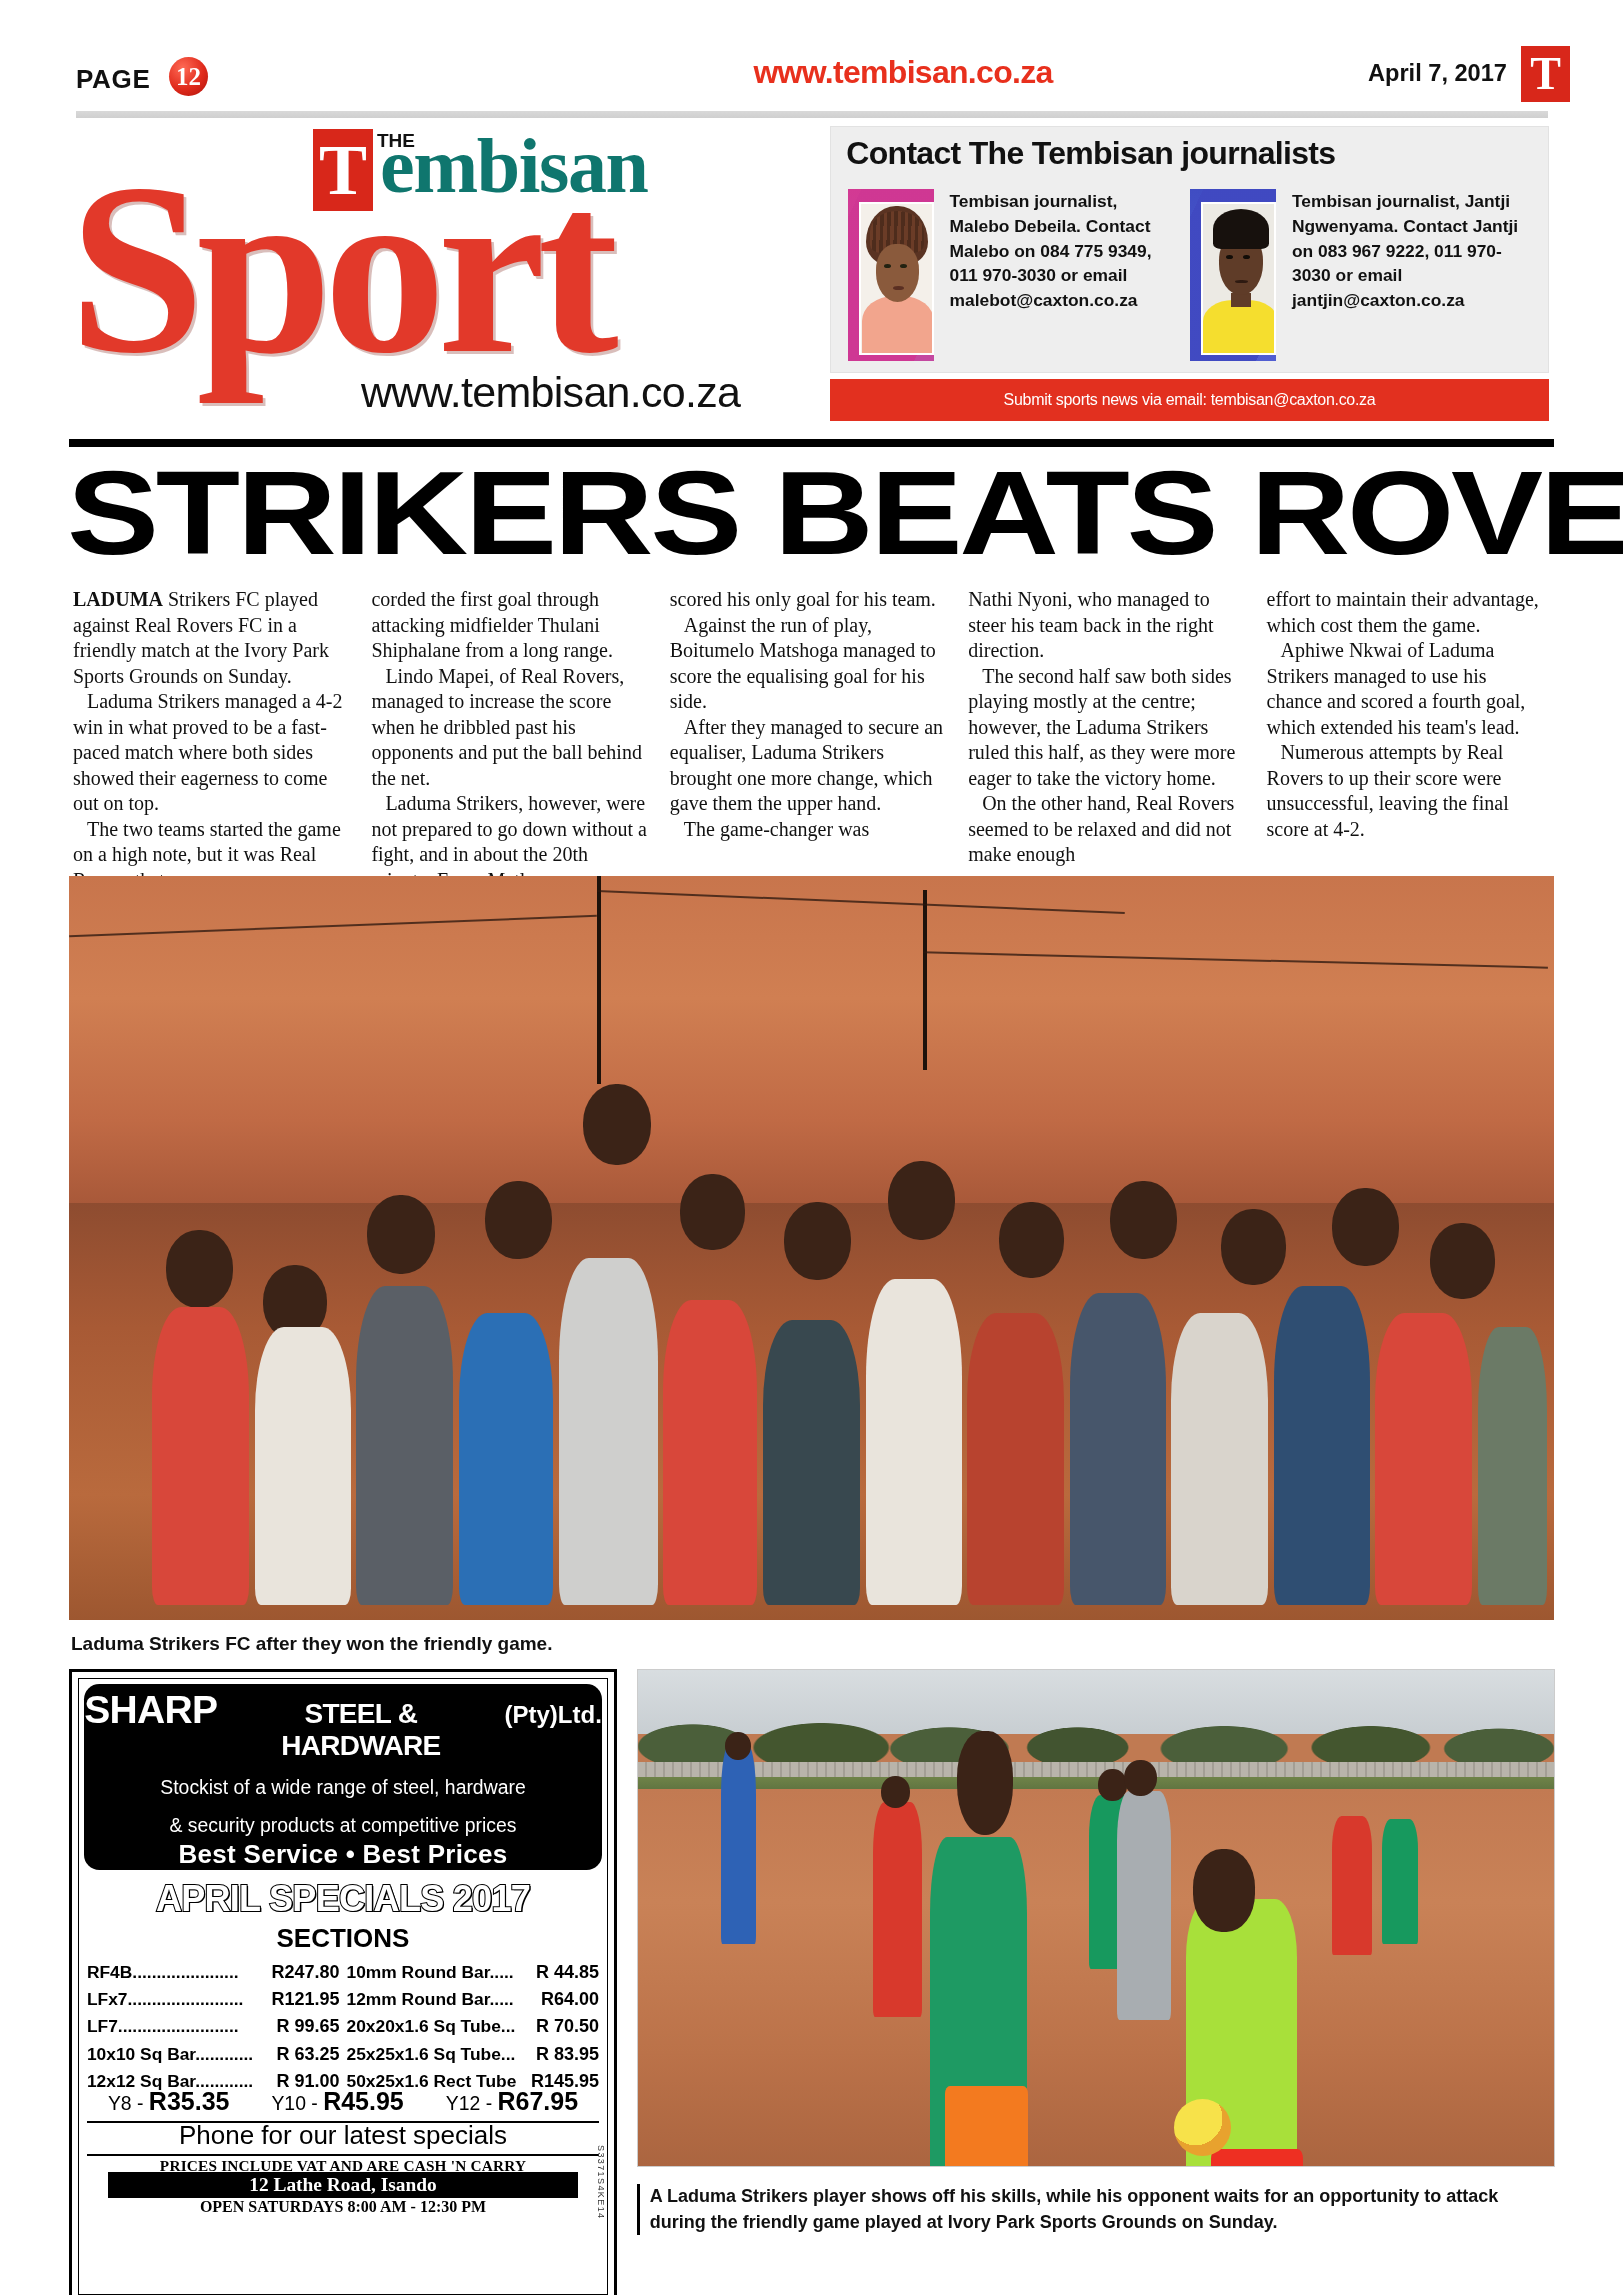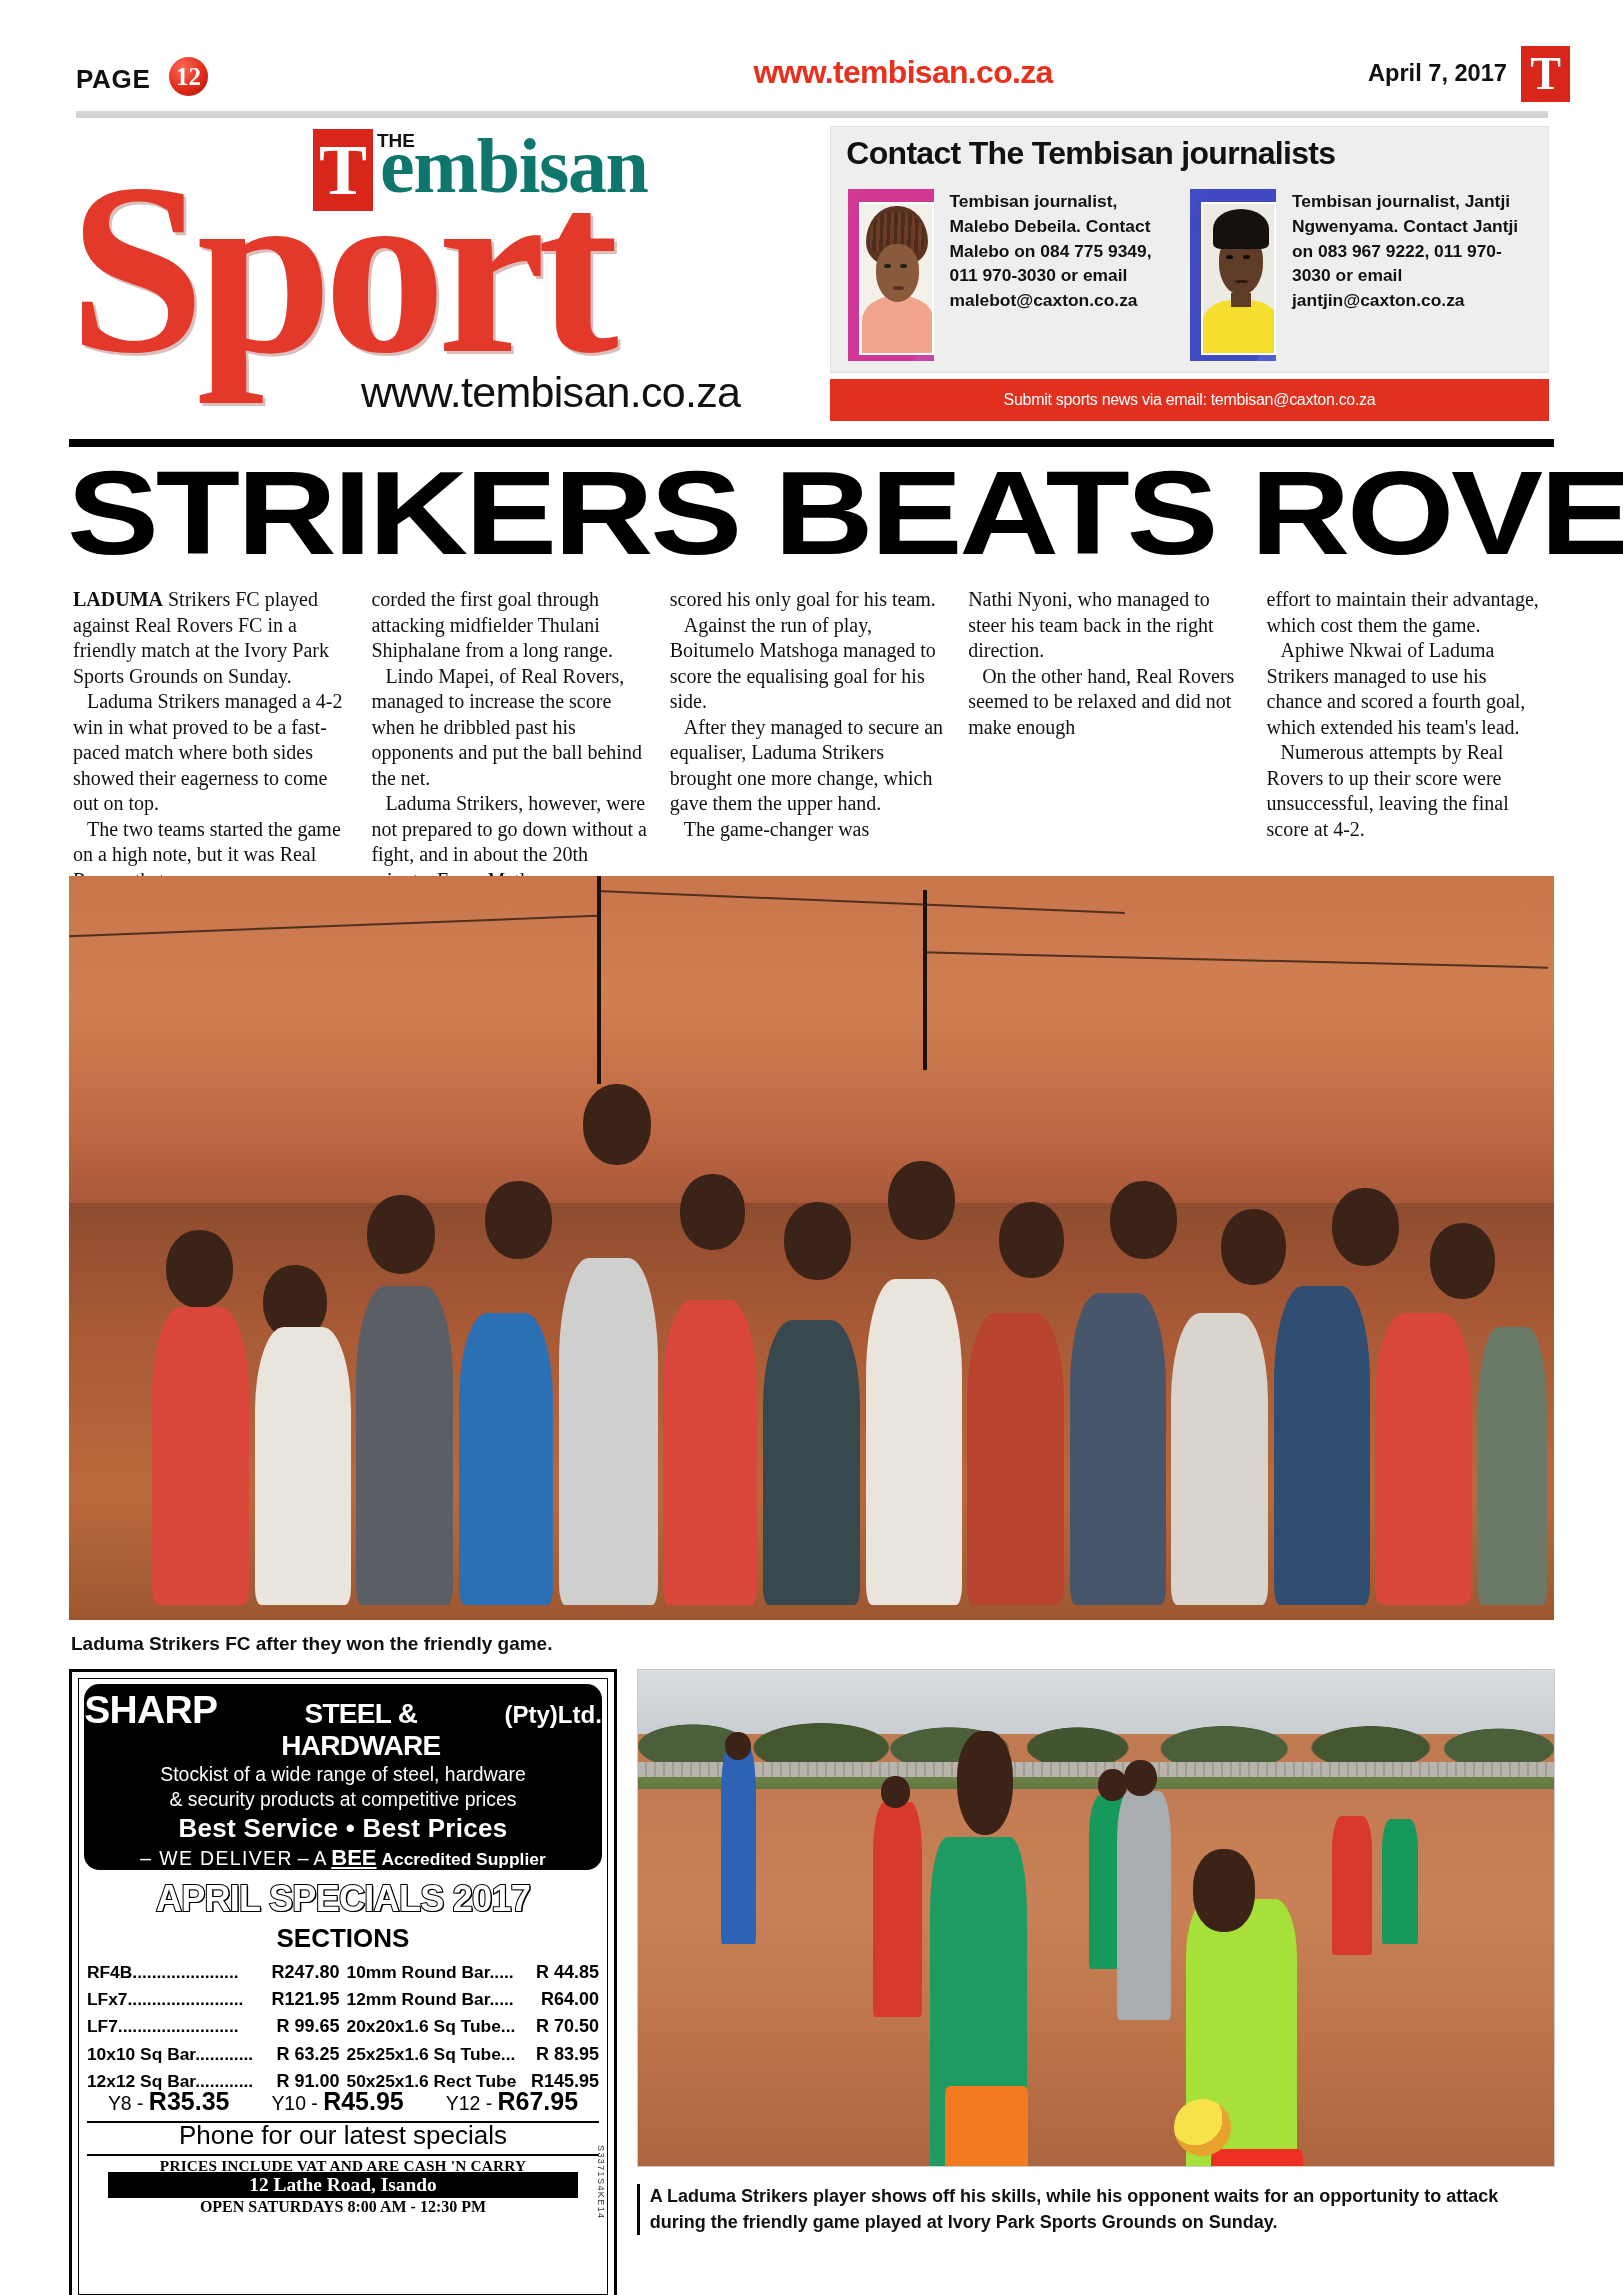--- a/index.html
+++ b/index.html
@@ -243,21 +243,21 @@
   .ad-inner { border: 1.4px solid #000; height: 100%; position: relative; }
   .ad-black {
     position: absolute; left: 5.6px; top: 5.6px; right: 5.6px; height: 186px;
     background: #000; border-radius: 15.3px; color: #fff; text-align: center;
     padding-top: 4.2px;
   }
   .ad-row1 { display: flex; align-items: baseline; justify-content: center; gap: 6.2px; }
   .ad-sharp { font-size: 39px; font-weight: bold; letter-spacing: -0.7px; }
   .ad-steel { font-size: 28px; font-weight: bold; letter-spacing: -0.7px; }
   .ad-pty { font-size: 24px; font-weight: bold; }
-  .ad-stock { font-size: 19.4px; line-height: 1.22; margin-top: 1px; }
+  .ad-stock { font-size: 19.4px; line-height: 1.22; margin-top: 14px; }
   .ad-best { font-size: 26px; font-weight: bold; letter-spacing: 0.3px; margin-top: 1px; }
   .ad-deliver { font-size: 19.4px; margin-top: 1.4px; display:flex; justify-content:center; align-items:baseline; gap:4.9px;}
   .ad-deliver .wd { letter-spacing: 1.4px; }
   .ad-deliver .bee { font-weight: bold; font-size: 22px; text-decoration: underline; }
   .ad-deliver .acc { font-weight: bold; font-size: 17.4px; }
   .ad-tel { font-size: 24px; font-weight: bold; margin-top: 3.5px; letter-spacing: -0.3px; }
 
   .ad-april {
     position: absolute; left: 5.6px; top: 199px; right: 5.6px; text-align: center;
     font-size: 36px; font-weight: bold; color: #fff; letter-spacing: -0.7px;
@@ -427,20 +427,21 @@
     <p>Laduma Strikers, however, were not prepared to go down without a fight, and in about the 20th minute, Franz Matlou</p>
   </div>
   <div class="col">
     <p class="cont">scored his only goal for his team.</p>
     <p>Against the run of play, Boitumelo Matshoga managed to score the equalising goal for his side.</p>
     <p>After they managed to secure an equaliser, Laduma Strikers brought one more change, which gave them the upper hand.</p>
     <p>The game-changer was</p>
   </div>
   <div class="col">
     <p class="cont">Nathi Nyoni, who managed to steer his team back in the right direction.</p>
+    <p>The second half saw both sides playing mostly at the centre; however, the Laduma Strikers ruled this half, as they were more eager to take the victory home.</p>
     <p>On the other hand, Real Rovers seemed to be relaxed and did not make enough</p>
   </div>
   <div class="col">
     <p class="cont">effort to maintain their advantage, which cost them the game.</p>
     <p>Aphiwe Nkwai of Laduma Strikers managed to use his chance and scored a fourth goal, which extended his team's lead.</p>
     <p>Numerous attempts by Real Rovers to up their score were unsuccessful, leaving the final score at 4-2.</p>
   </div>
 </div>
 
 <div class="main-photo">

